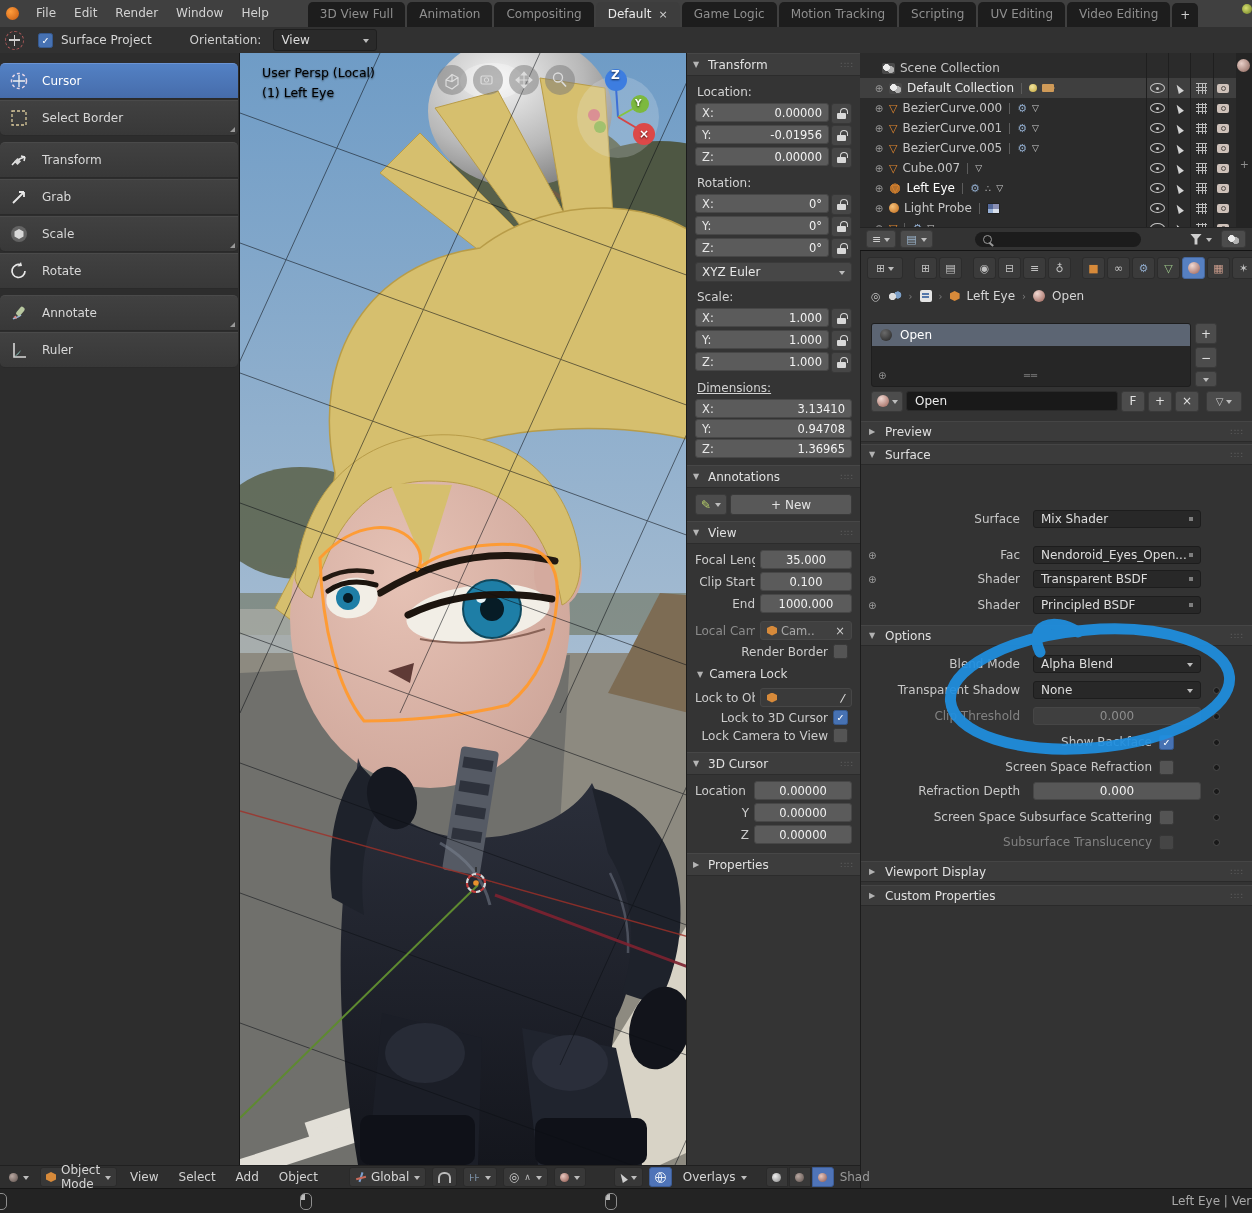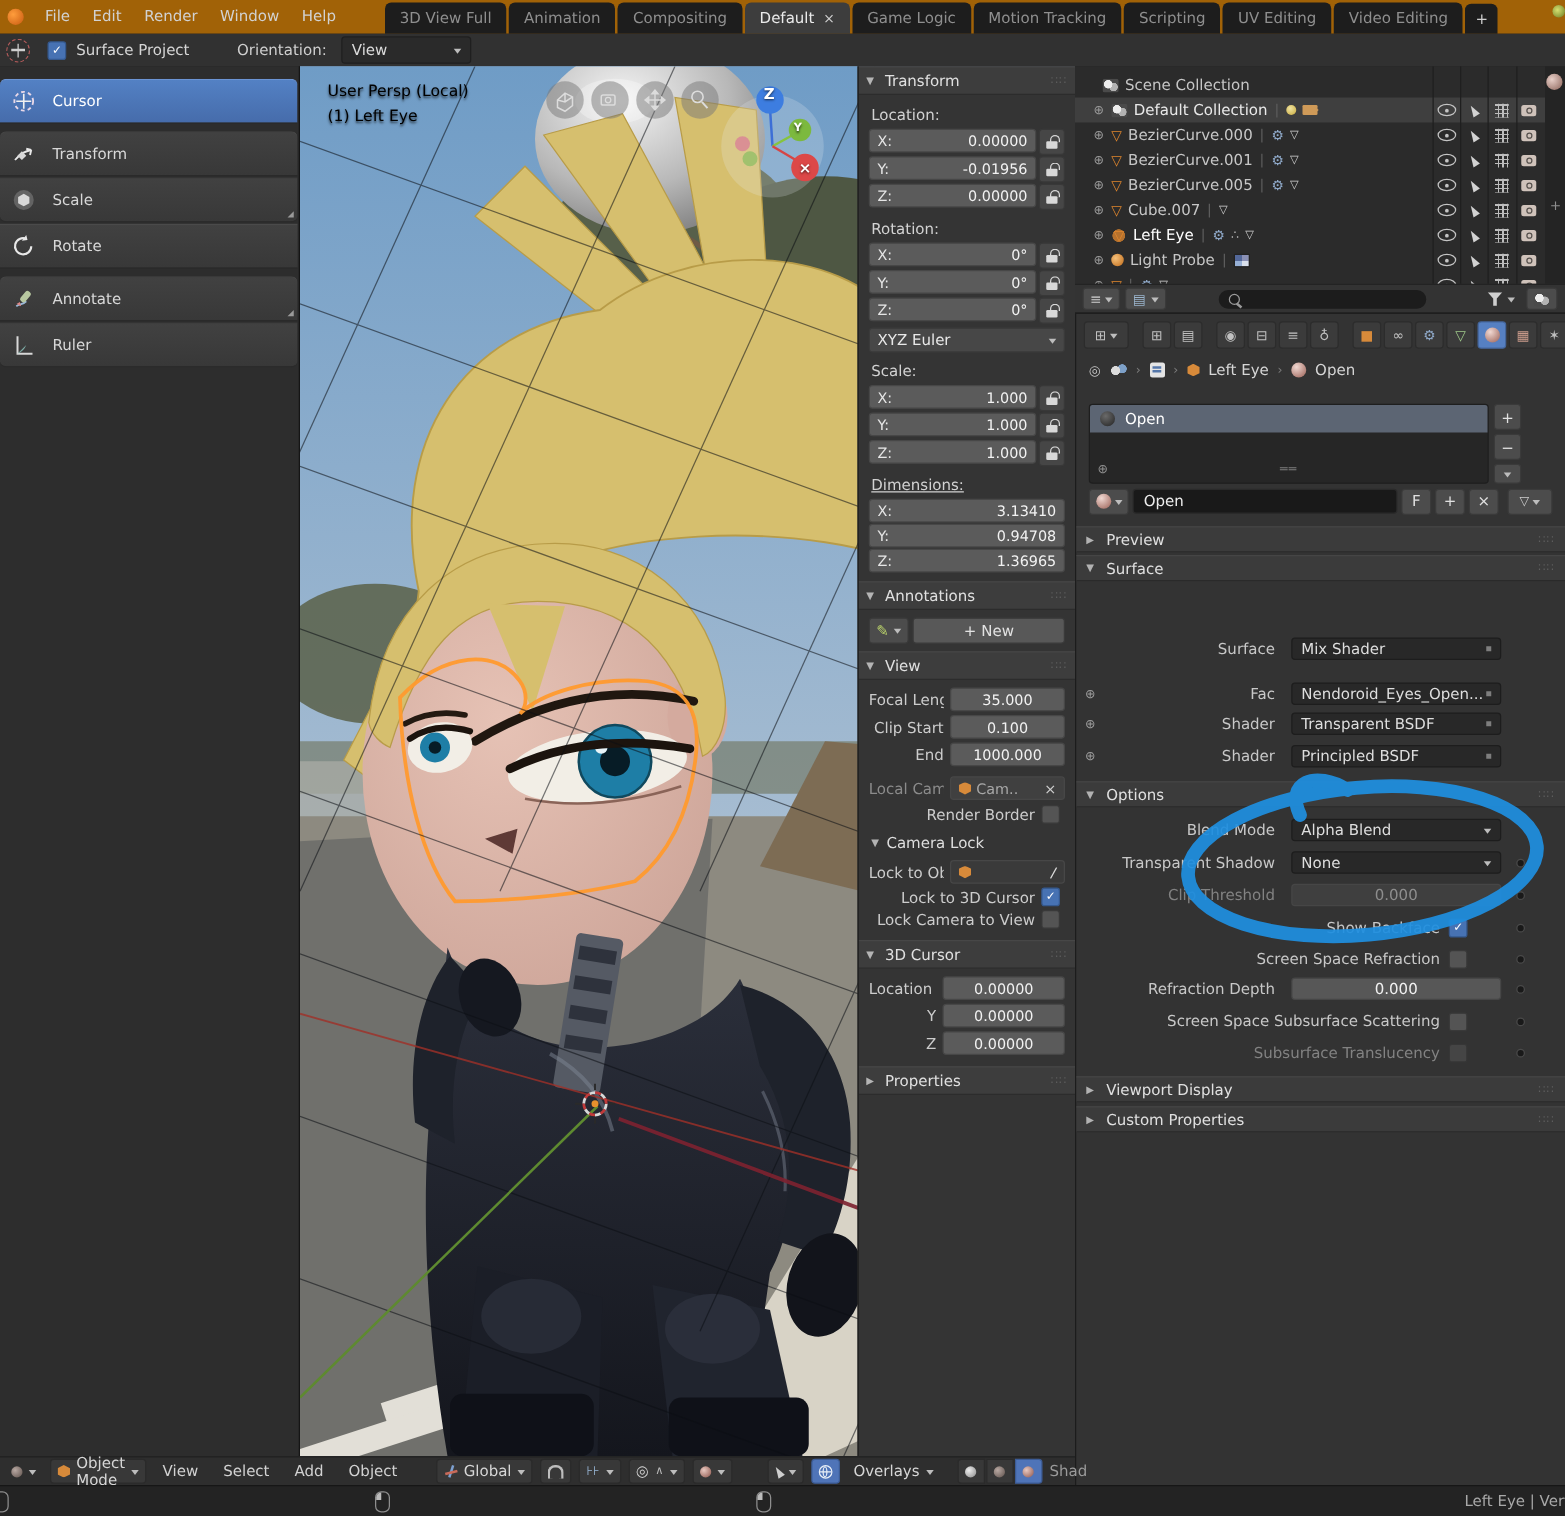--- a/index.html
+++ b/index.html
@@ -1,20 +1,20 @@
 <!DOCTYPE html>
 <html><head>
 <meta charset="utf-8">
 <style>
   html,body{margin:0;padding:0;background:#0e0e0e;}
   .app{position:relative;width:1252px;height:1213px;background:#161616;overflow:hidden;
        font-family:"DejaVu Sans",sans-serif;font-size:12px;color:#c8c8c8;}
   .abs{position:absolute;}
   
-  .menubar{position:absolute;left:0;top:0;width:1252px;height:27px;background:#a16207;display:flex;align-items:center;}
+  .menubar{position:absolute;left:0;top:0;width:1252px;height:27px;background:#404040;display:flex;align-items:center;}
   .logo{width:13px;height:13px;border-radius:50%;background:radial-gradient(circle at 35% 35%,#ff9d3c,#c85a10);margin:0 8px 0 6px;}
   .menu-item{padding:0 9px;color:#d2d2d2;line-height:27px;}
   .tabstrip{display:flex;margin-left:30px;height:27px;align-items:flex-end;text-align:right;}
   .tab{padding:5px 12px 6px;background:#1d1d1d;color:#8f8f8f;border-radius:5px 5px 0 0;margin-right:2px;white-space:nowrap;}
   .tab.active{background:#3d3d3d;color:#eaeaea;display:flex;gap:7px;align-items:center;}
   .tab .x{color:#cfcfcf;font-size:11px;}
   .tab.addtab{padding:5px 8px;color:#cfcfcf;}
   .corner-ic{position:absolute;right:0;top:4px;width:10px;height:10px;border-radius:50%;background:radial-gradient(circle at 40% 40%,#d6e070,#6a7a20);}
   
   .tool-header{position:absolute;left:0;top:27px;width:1252px;height:26px;background:#313131;border-bottom:1px solid #232323;display:flex;align-items:center;}
@@ -221,30 +221,47 @@
   <div class="toolshelf">
     <div class="tool-btn first active">
       <span class="ticon">
         <svg width="20" height="20">
             <circle cx="10" cy="10" r="7.5" fill="none" stroke="#e8d8e8" stroke-width="1.5" stroke-dasharray="3 2.5"></circle>
             <path d="M10,4 V16 M4,10 H16" stroke="#f0f0f0" stroke-width="1.3"></path>
           </svg>
       </span>
         <span>Cursor</span>
     </div>
+    <div class="tool-btn last">
+      <span class="ticon">
+        <svg width="20" height="20">
+            <rect x="3" y="3" width="14" height="14" fill="none" stroke="#d8c89a" stroke-width="1.3" stroke-dasharray="3 2"></rect>
+          </svg>
+      </span>
+        <span>Select Border</span>
+      <span class="subtri"></span>
+    </div>
     <div class="tgap"></div>
     <div class="tool-btn first">
       <span class="ticon">
         <svg width="20" height="20">
             <path d="M3,15 C8,9 12,8 16,7" fill="none" stroke="#e8e8e8" stroke-width="1.5"></path>
             <path d="M16,7 l-4,-1 m4,1 l-1,4" stroke="#e8e8e8" stroke-width="1.5" fill="none"></path>
             <rect x="6" y="9" width="5" height="5" fill="#d8d8d8" transform="rotate(45 8.5 11.5)"></rect>
           </svg>
       </span>
         <span>Transform</span>
+    </div>
+    <div class="tool-btn">
+      <span class="ticon">
+        <svg width="20" height="20">
+            <path d="M4,16 L15,5 M15,5 l-5,0 m5,0 l0,5" stroke="#e8e8e8" stroke-width="1.8" fill="none"></path>
+          </svg>
+      </span>
+        <span>Grab</span>
     </div>
     <div class="tool-btn last">
       <span class="ticon">
         <svg width="20" height="20">
             <circle cx="10" cy="10" r="8" fill="#8a8a8a" opacity=".5"></circle>
             <path d="M10,5 l4.5,2.5 v5 L10,15 l-4.5,-2.5 v-5 Z" fill="#d8d8d8"></path>
           </svg>
       </span>
         <span>Scale</span>
       <span class="subtri"></span>

